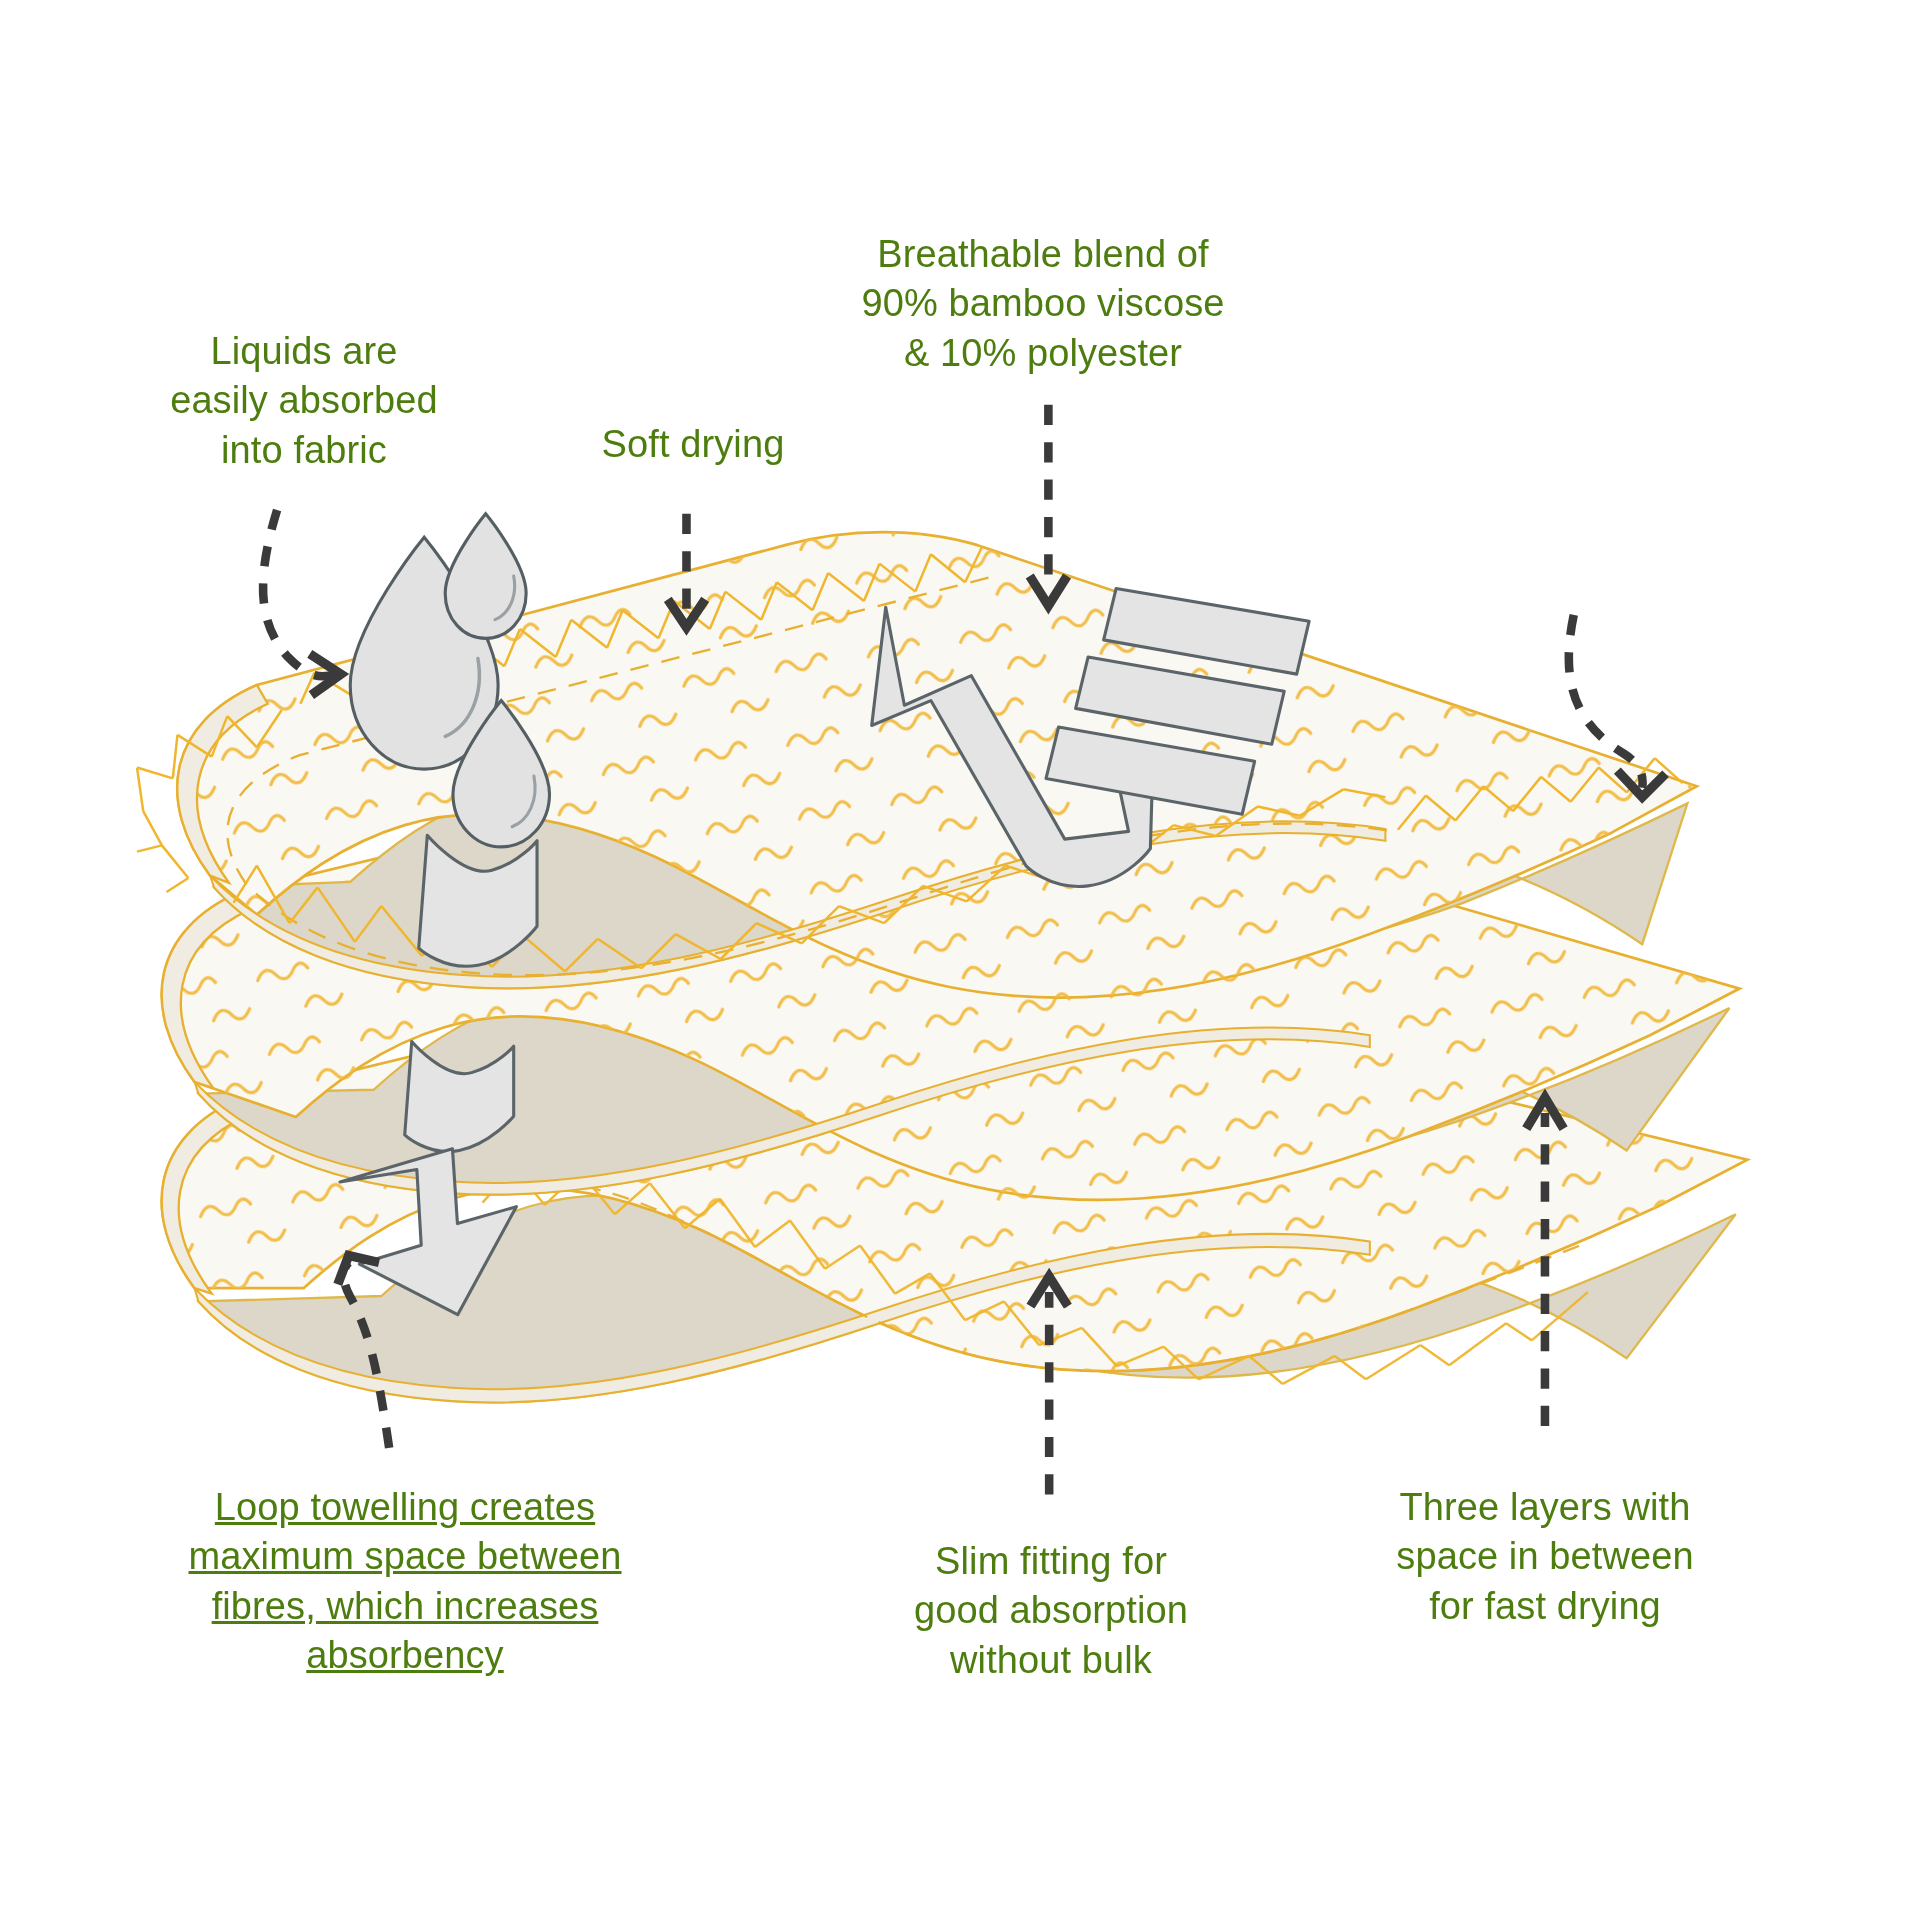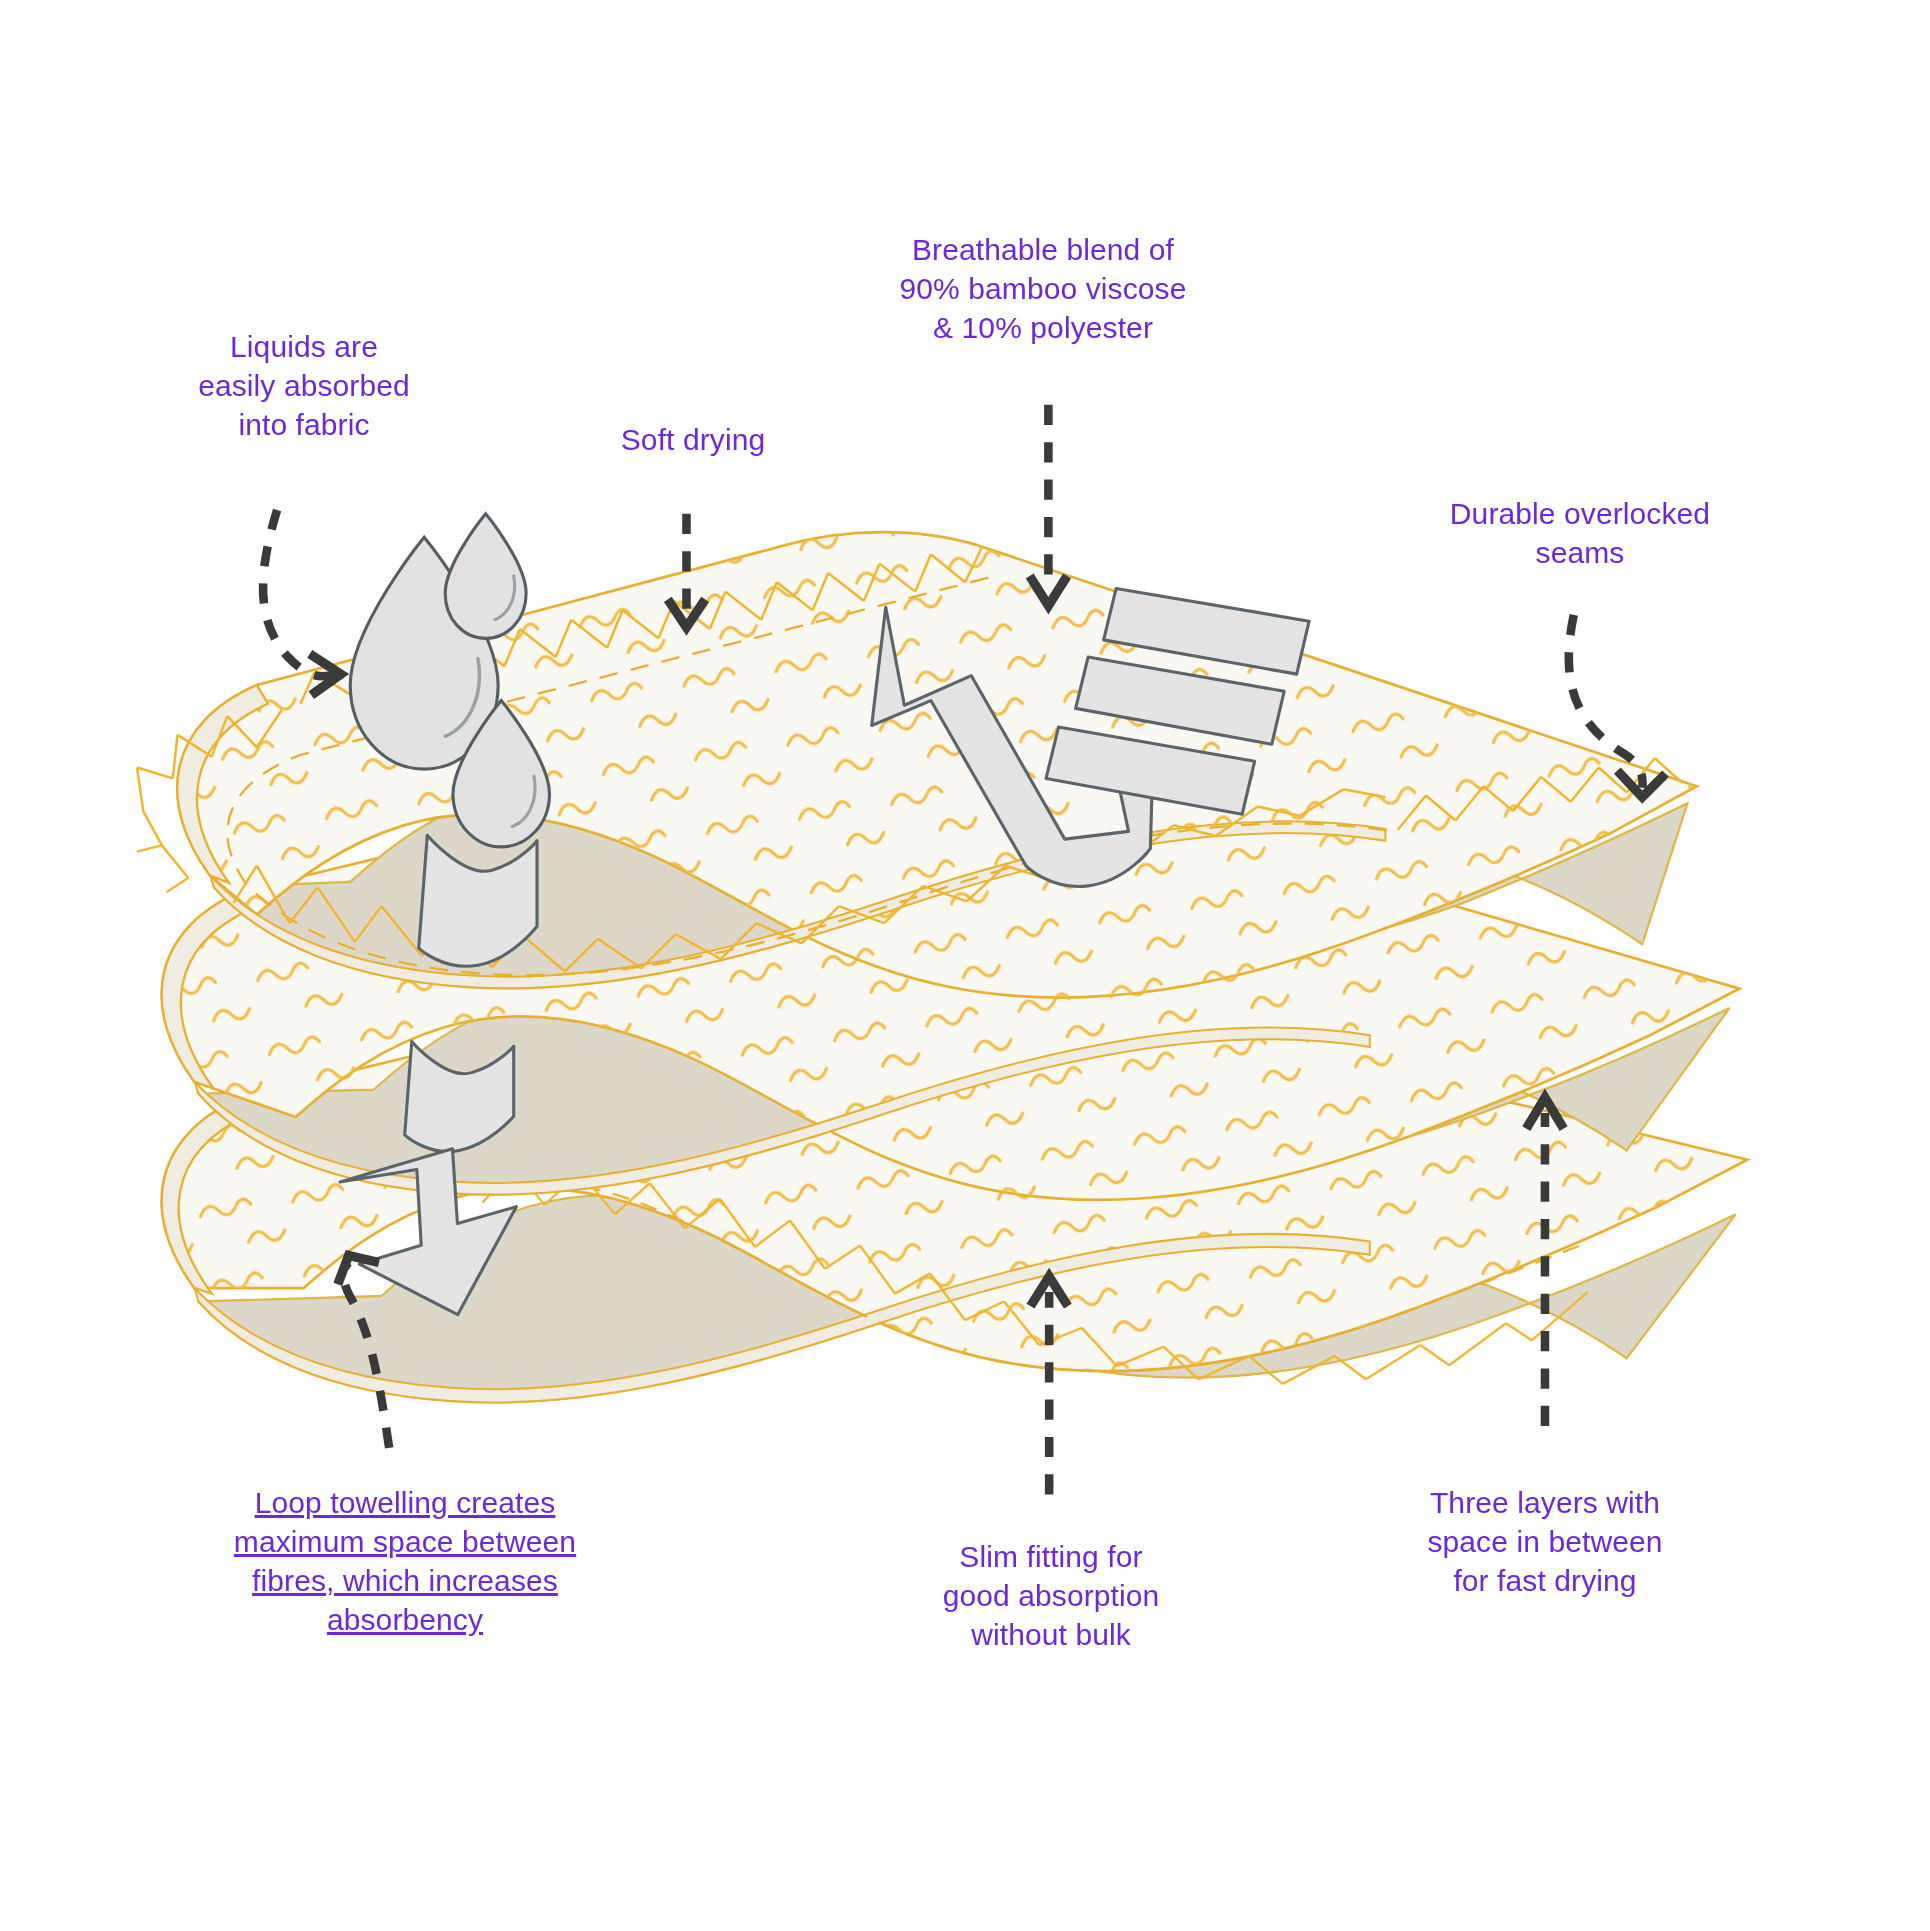--- a/index.html
+++ b/index.html
@@ -24,22 +24,22 @@
   }
   #diagram-svg {
     position: absolute;
     left: 0; top: 0;
     width: 1931px;
     height: 1932px;
     display: block;
   }
   .callout {
     position: absolute;
-    color: #6d28d9;
-    font-size: 30px;
+    color: #4d7c0f;
+    font-size: 38px;
     line-height: 1.30;
     font-weight: 400;
     letter-spacing: 0.1px;
     white-space: pre-line;
     text-align: center;
     user-select: none;
   }
   .callout.ctr { transform: translateX(-50%); }
 
   
@@ -406,22 +406,20 @@
   <div class="callout ctr" id="c-liquids">Liquids are
 easily absorbed
 into fabric</div>
 
   <div class="callout ctr" id="c-soft">Soft drying</div>
 
   <div class="callout ctr" id="c-breathable">Breathable blend of
 90% bamboo viscose
 &amp; 10% polyester</div>
 
-  <div class="callout ctr" id="c-seams">Durable overlocked
-seams</div>
 
   <div class="callout ctr" id="c-loop">Loop towelling creates
 maximum space between
 fibres, which increases
 absorbency</div>
 
   <div class="callout ctr" id="c-three">Three layers with
 space in between
 for fast drying</div>
 

